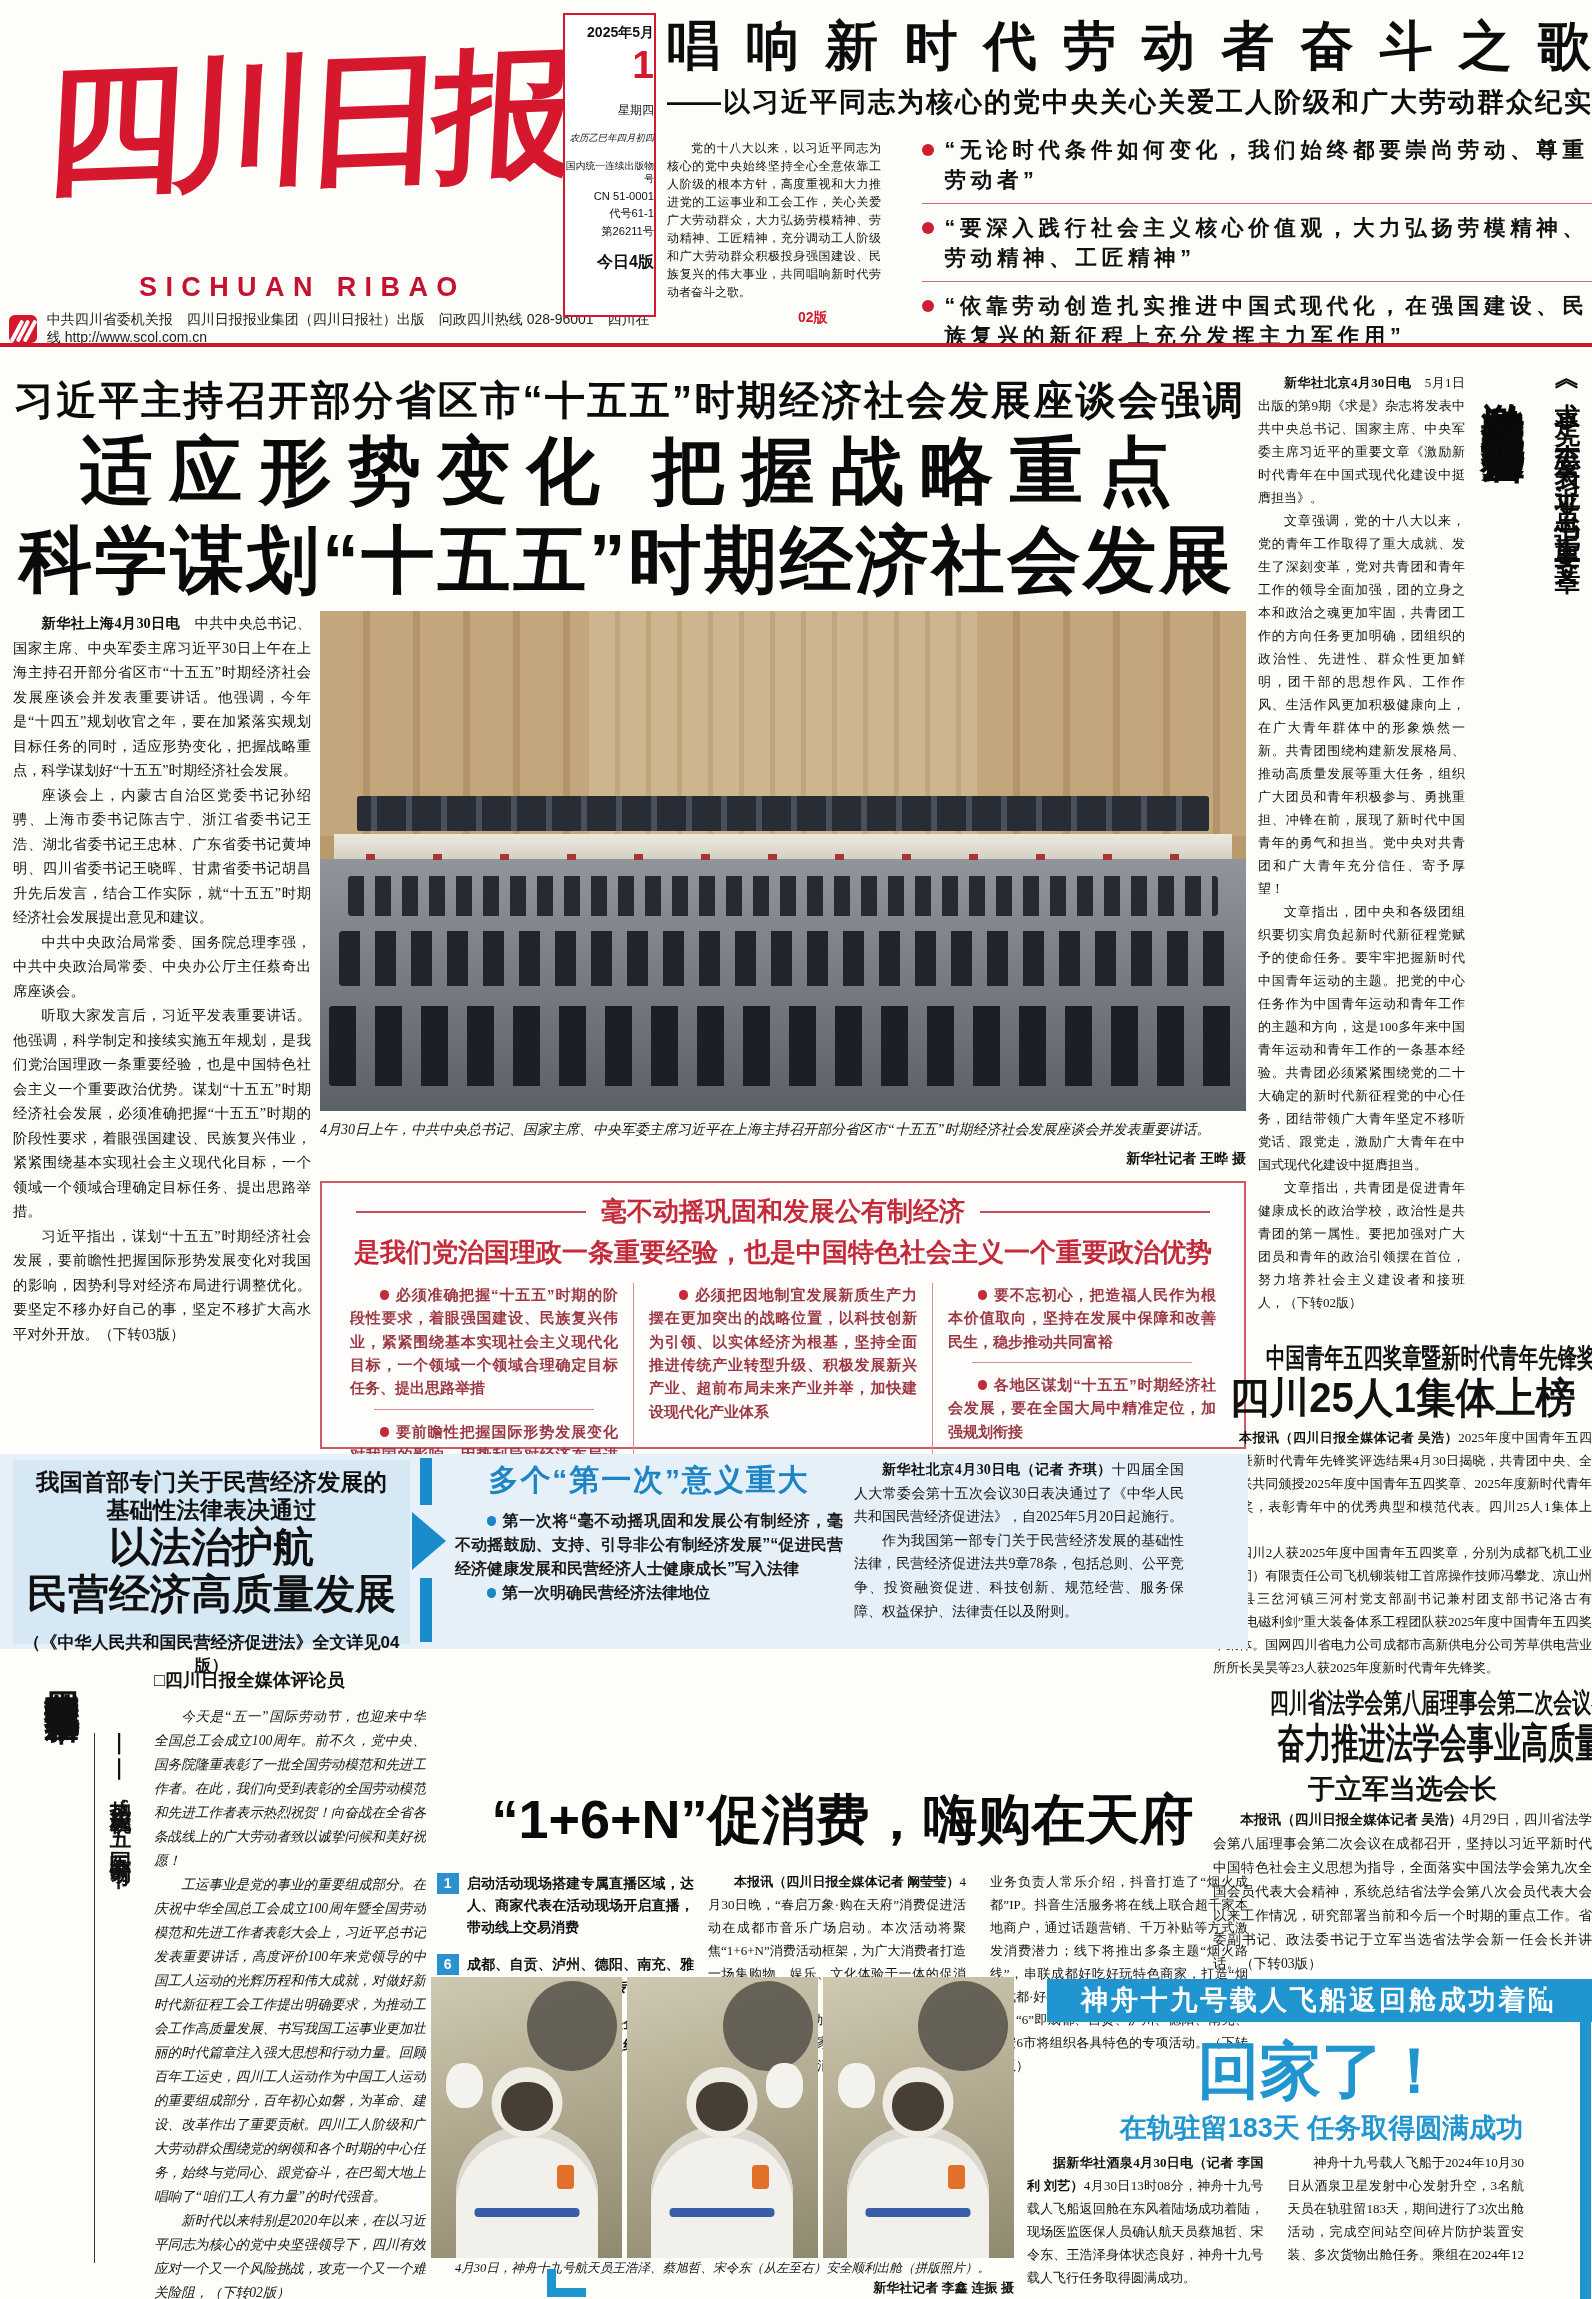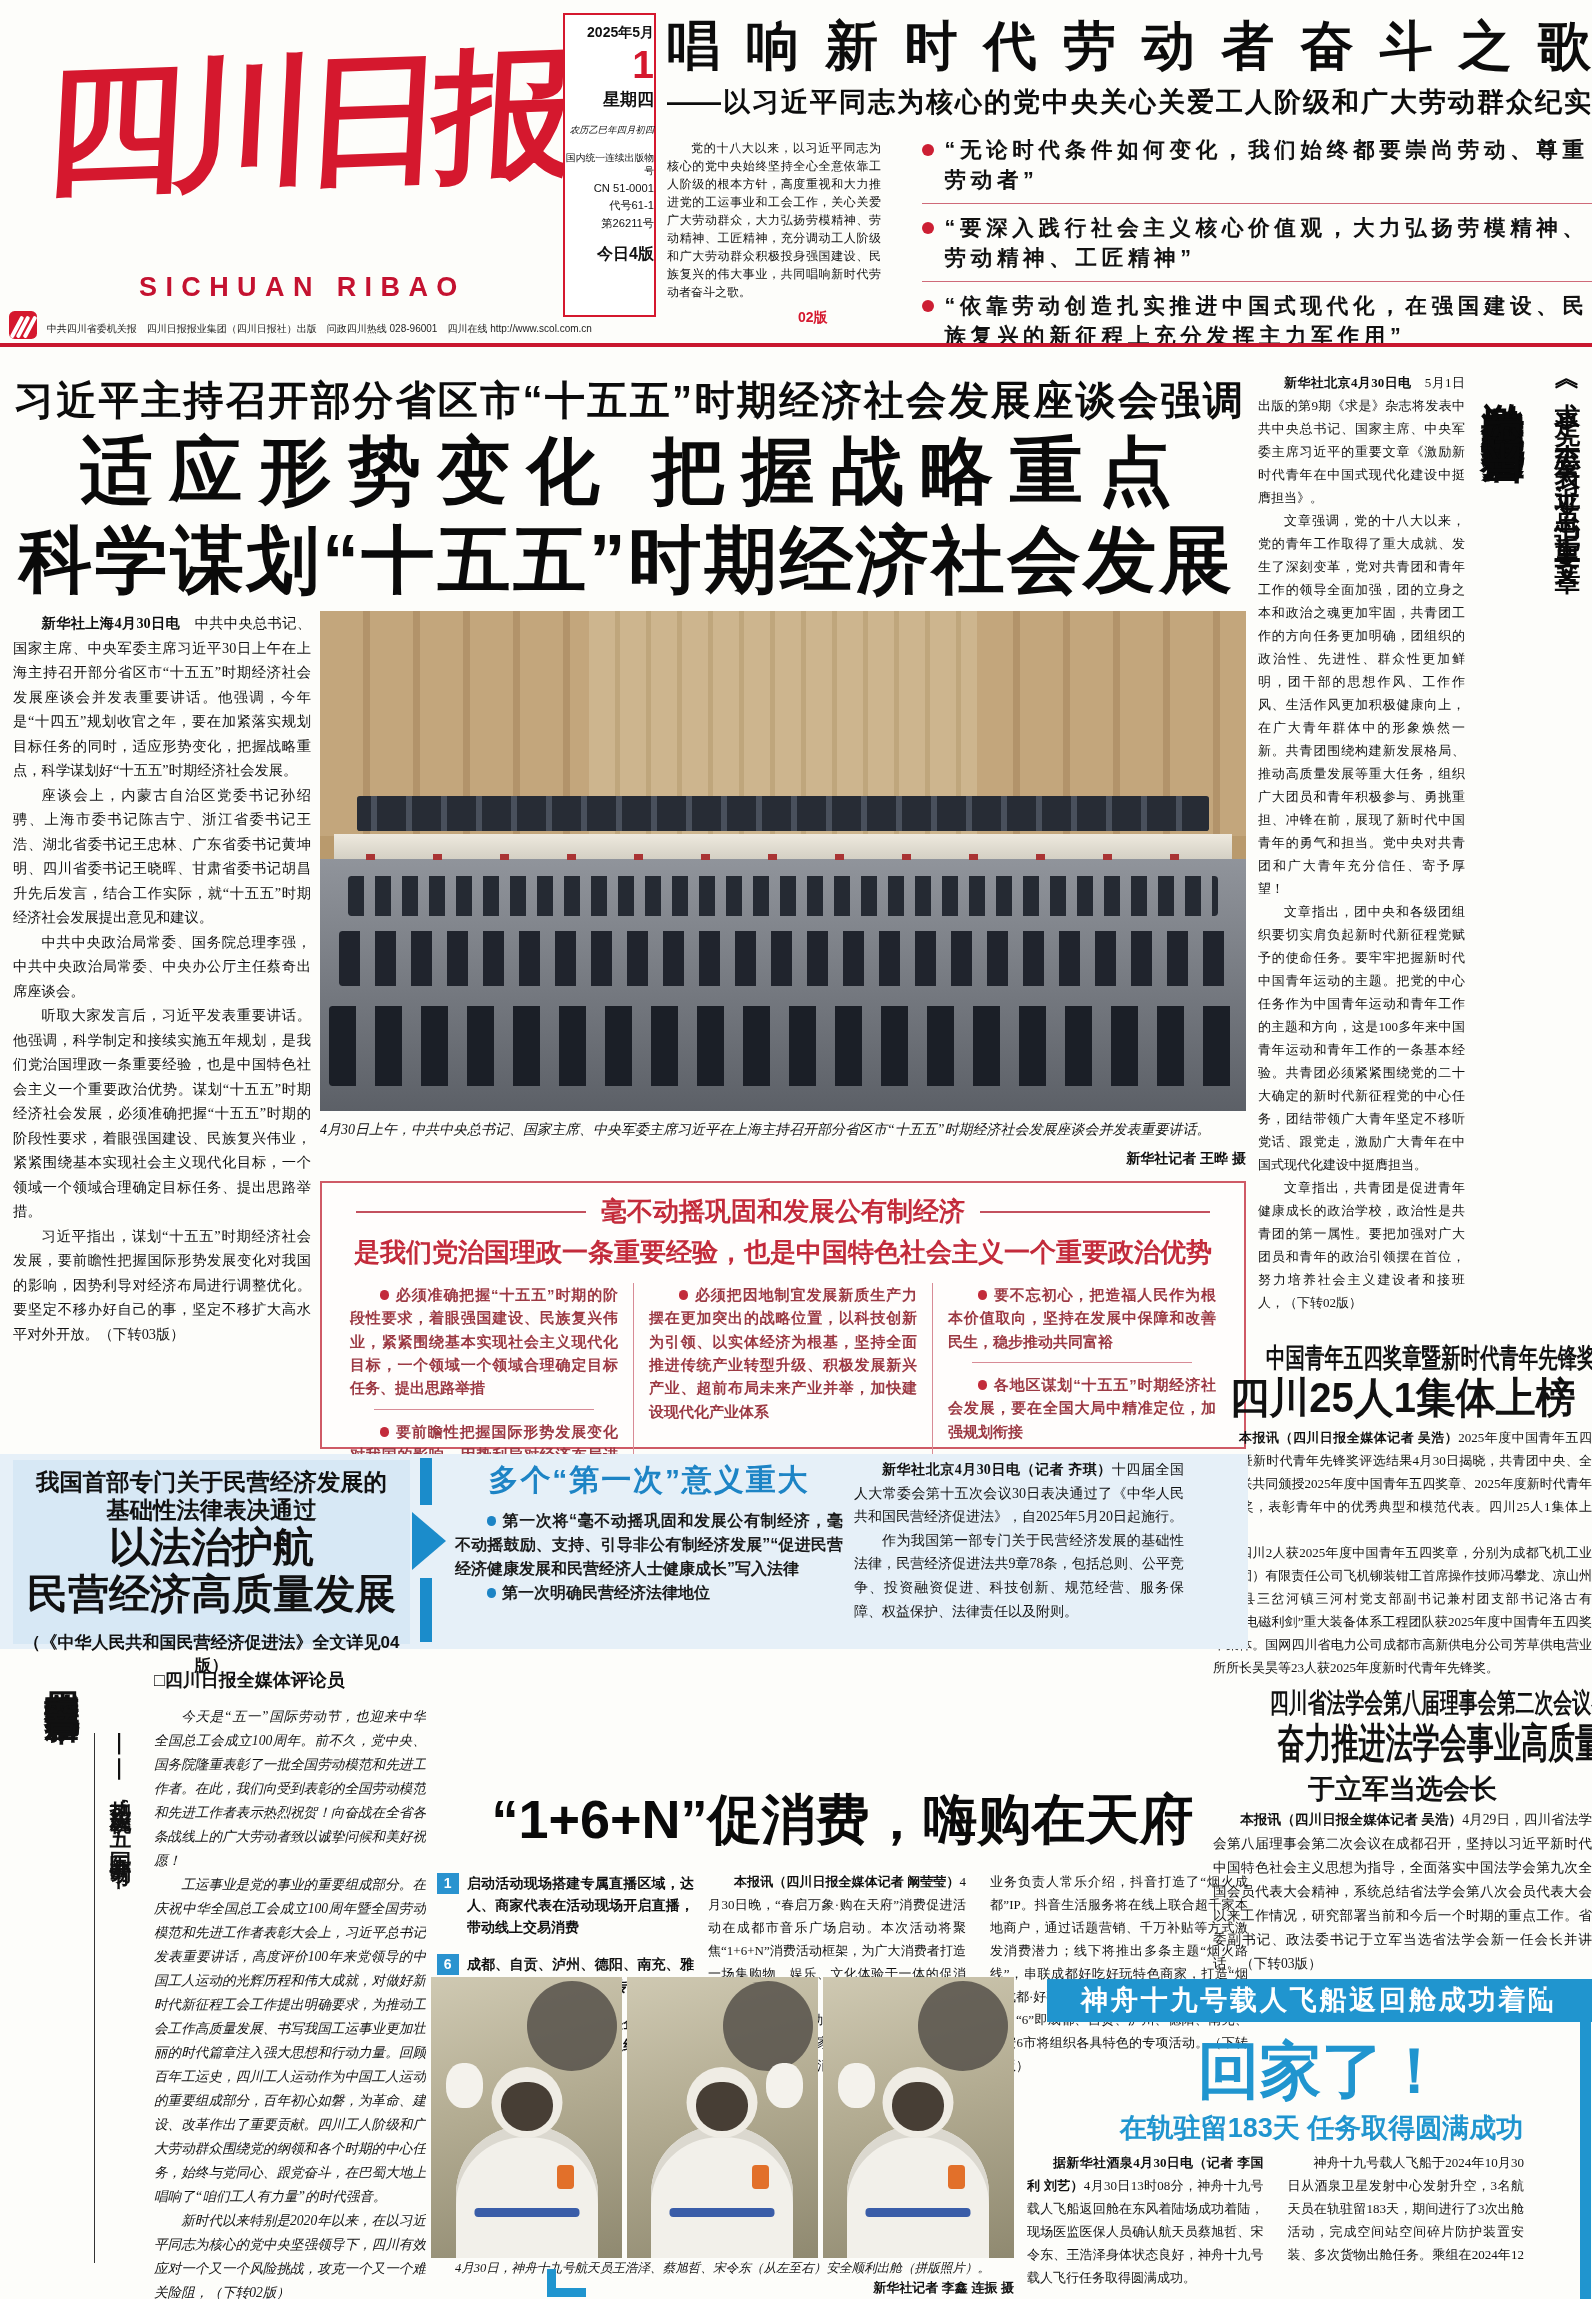--- a/index.html
+++ b/index.html
@@ -17,25 +17,25 @@
   
   .calligraphy { left:45px; top:15px; font-size:141px; font-weight:900; color:#d5182e;
     font-family:"DejaVu Serif", serif; letter-spacing:-11.2px; transform:rotate(-2deg) skewX(-5deg); line-height:1.5; }
   .latin { left:139px; top:272px; font-size:27px; font-weight:bold; color:#c41230; letter-spacing:8.4px;
     font-family:Liberation Sans, sans-serif; }
   .pub-line { left:9.4px; top:311px; display:flex; align-items:center; gap:9.4px; width:646px; }
   .press-logo { width:28px; height:28px; background:#d5182e; border-radius:5.6px; position:relative; overflow:hidden; flex:none; }
   .press-logo i { position:absolute; left:5.6px; top:3.7px; width:3.7px; height:24px; background:#fff; transform:rotate(28deg); border-radius:1.9px; }
   .press-logo i + i { left:12px; }
   .press-logo i + i + i { left:19px; }
-  .pub-text { font-size:10px; color:#222;margin-top:8px; }
+  .pub-text { font-size:14px; color:#222; }
   .datebox { left:563px; top:13px; width:93px; height:304px; border:2.8px solid #d5182e; text-align:right; background:#fff; }
   .db-ym { margin-top:9.4px; font-size:14px; font-weight:bold; }
   .db-day { margin-top:1.9px; font-size:39px; line-height:41px; color:#d5182e; font-weight:bold; }
-  .db-week { margin-top:3px; font-size:17px; font-weight:bold; }
+  .db-week { margin-top:17px; font-size:12px; font-weight:normal; }
   .db-lunar { margin-top:13px; font-size:9.4px; }
   .db-issn-label { margin-top:15px; font-size:9.8px; }
   .db-small { margin-top:3.7px; font-size:11.2px; }
   .db-pages { margin-top:13px; font-size:16px; font-weight:bold; }
   .ts-title { left:667px; top:11.2px; width:924px; font-size:53px; font-weight:900; letter-spacing:0; color:#0c0c0c; }
   .ts-sub { left:667px; top:84px; width:924px; font-size:27px; font-weight:800; color:#0c0c0c; }
   .ts-lead { left:667px; top:139px; width:214px; height:172px; font-size:12px; line-height:18px; }
   .ts-jump { left:798px; top:309px; font-size:14px; font-weight:bold; color:#d5182e; }
   .ts-quotes { left:922px; top:135px; width:671px; }
   .quote { position:relative; padding-left:22.5px; font-size:21.5px; font-weight:600; line-height:30px; letter-spacing:4.7px; }

